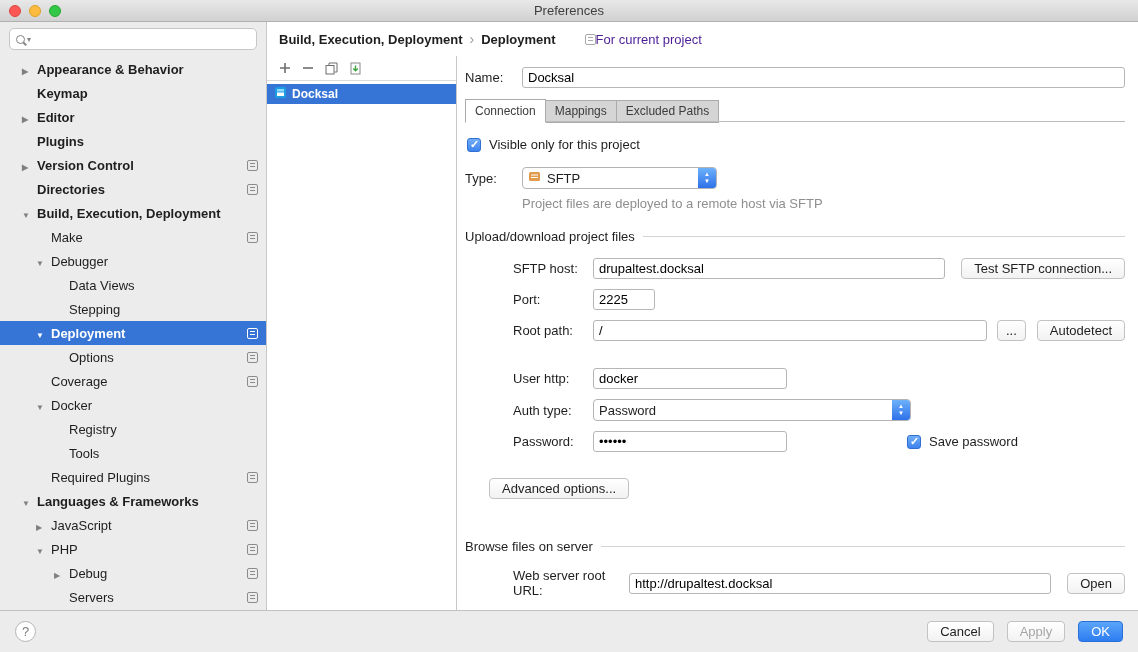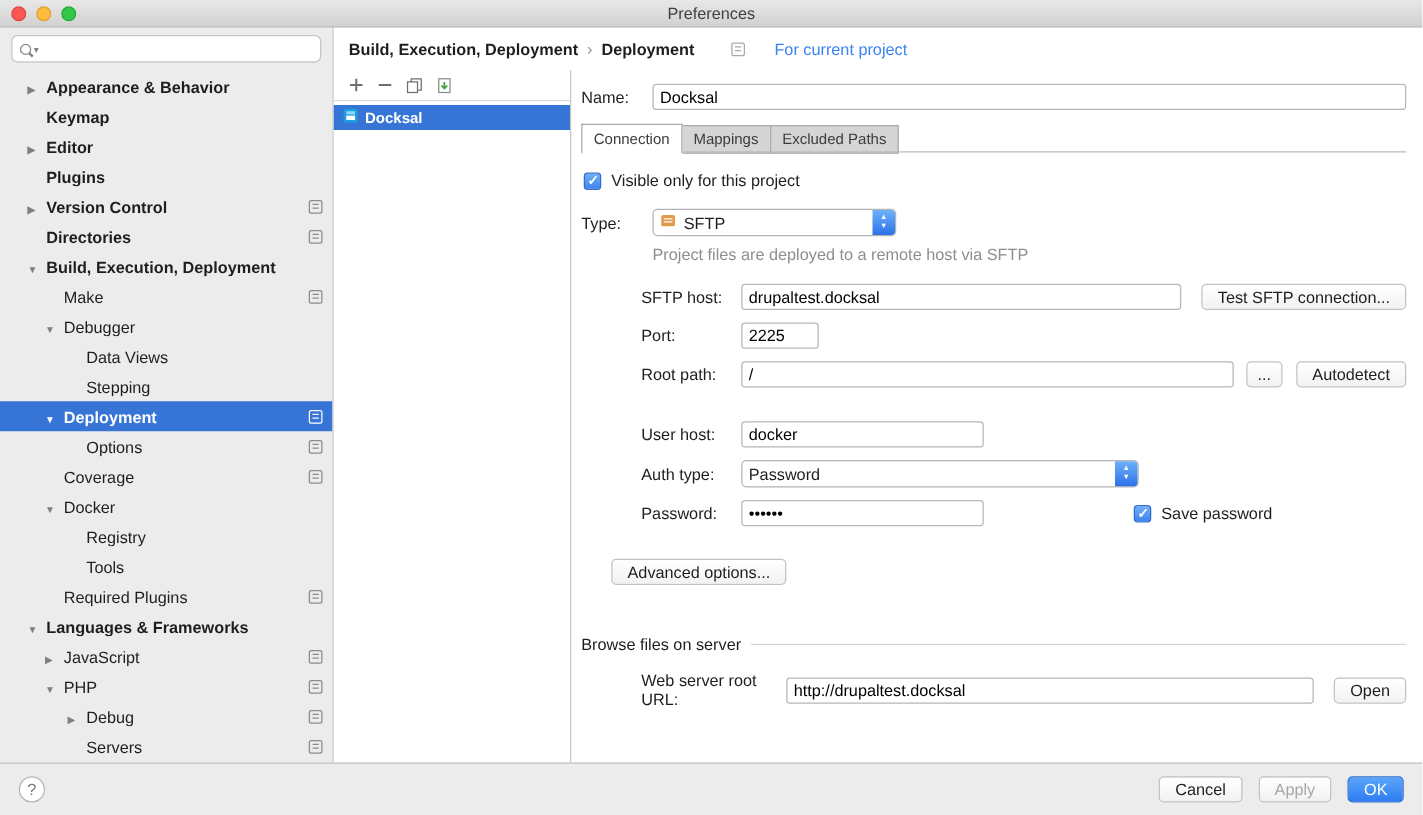--- a/index.html
+++ b/index.html
@@ -41,21 +41,21 @@
   .tree-label { flex:1; overflow:hidden; text-overflow:ellipsis; }
   .proj-icon { width:11px; height:11px; border:1px solid #8b8b8b; border-radius:2px; position:relative; flex:none; margin-left:6px; }
   .proj-icon::before { content:""; position:absolute; left:2px; right:2px; top:2px; height:1px; background:#8b8b8b; box-shadow:0 3px 0 #8b8b8b; }
   .selected .proj-icon { border-color:#fff; } .selected .proj-icon::before { background:#fff; box-shadow:0 3px 0 #fff; }
 
   
   .right-col { flex:1; display:flex; flex-direction:column; min-width:0; background:#fff; }
   .header { height:34px; flex:none; display:flex; align-items:center; padding-left:12px; gap:7px; }
   .crumb { font-weight:bold; }
   .crumb-sep { color:#9a9a9a; font-size:14px; }
-  .context { display:flex; align-items:center; gap:24px; margin-left:22px; color:#3b82f6; }
+  .context { display:flex; align-items:center; gap:0; margin-left:22px; color:#4c1d95; }
   .context .proj-icon { border-color:#a8a8a8; margin-left:0; }
   .context .proj-icon::before { background:#a8a8a8; box-shadow:0 3px 0 #a8a8a8; }
 
   .panes { flex:1; display:flex; min-height:0; }
 
   
   .list-pane { width:190px; flex:none; border-right:1px solid #c8c8c8; display:flex; flex-direction:column; }
   .list-toolbar { height:25px; flex:none; display:flex; align-items:center; gap:11px; padding:0 12px; border-bottom:1px solid #dadada; }
   .tb-icon { display:flex; align-items:center; cursor:default; }
   .server-list { flex:1; padding-top:3px; }
@@ -323,41 +323,44 @@
                     <path d="M3 5h7M3 7.5h7" stroke="#fff" stroke-width="1"></path>
                   </svg>
               </span>
               <span>SFTP</span>
               <span class="stepper"></span>
             </div>
           </div>
 
           <div class="hint">Project files are deployed to a remote host via SFTP</div>
 
+          <div class="section">
+            <span>Upload/download project files</span>
+          </div>
 
           <div class="frow">
             <span class="flabel">SFTP host:</span>
             <input class="tf w352" value="drupaltest.docksal" style="">
             <button class="btn right">Test SFTP connection...</button>
           </div>
 
           <div class="frow">
             <span class="flabel">Port:</span>
             <input class="tf w62" value="2225" style="">
           </div>
 
           <div class="frow">
             <span class="flabel">Root path:</span>
             <input class="tf w394" value="/" style="">
             <button class="btn small">...</button>
             <button class="btn right">Autodetect</button>
           </div>
 
           <div class="frow gap-top">
-            <span class="flabel">User host:</span>
+            <span class="flabel">User http:</span>
             <input class="tf w194" value="docker" style="">
           </div>
 
           <div class="frow">
             <span class="flabel">Auth type:</span>
             <div class="combo auth-combo">
               <span>Password</span>
               <span class="stepper"></span>
             </div>
           </div>

